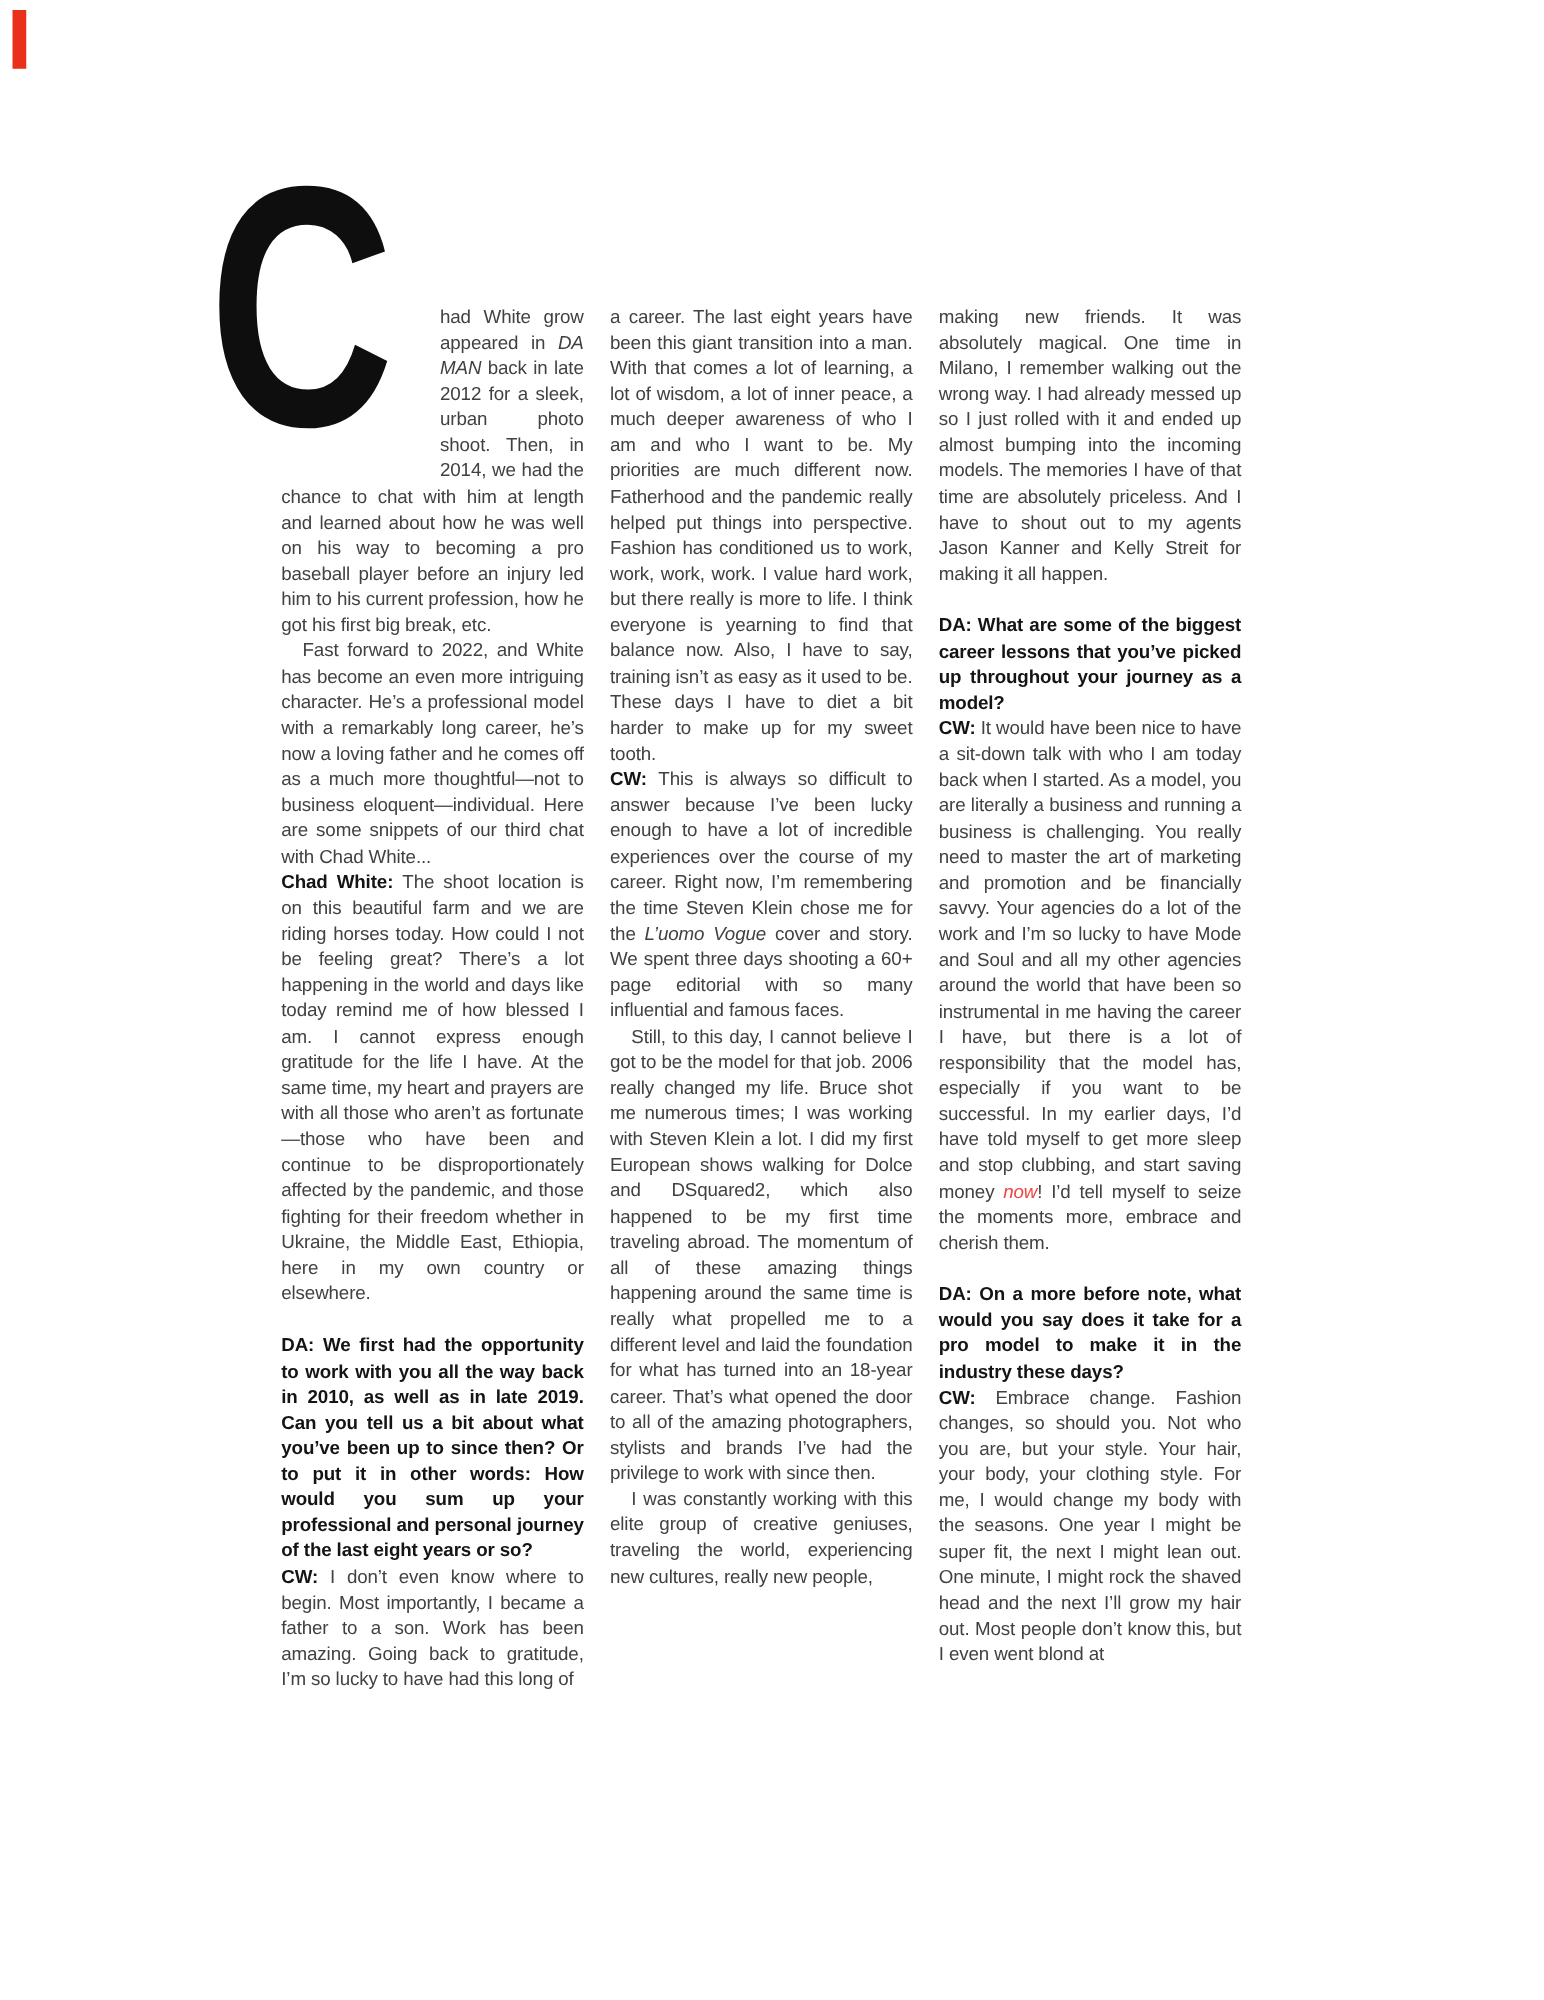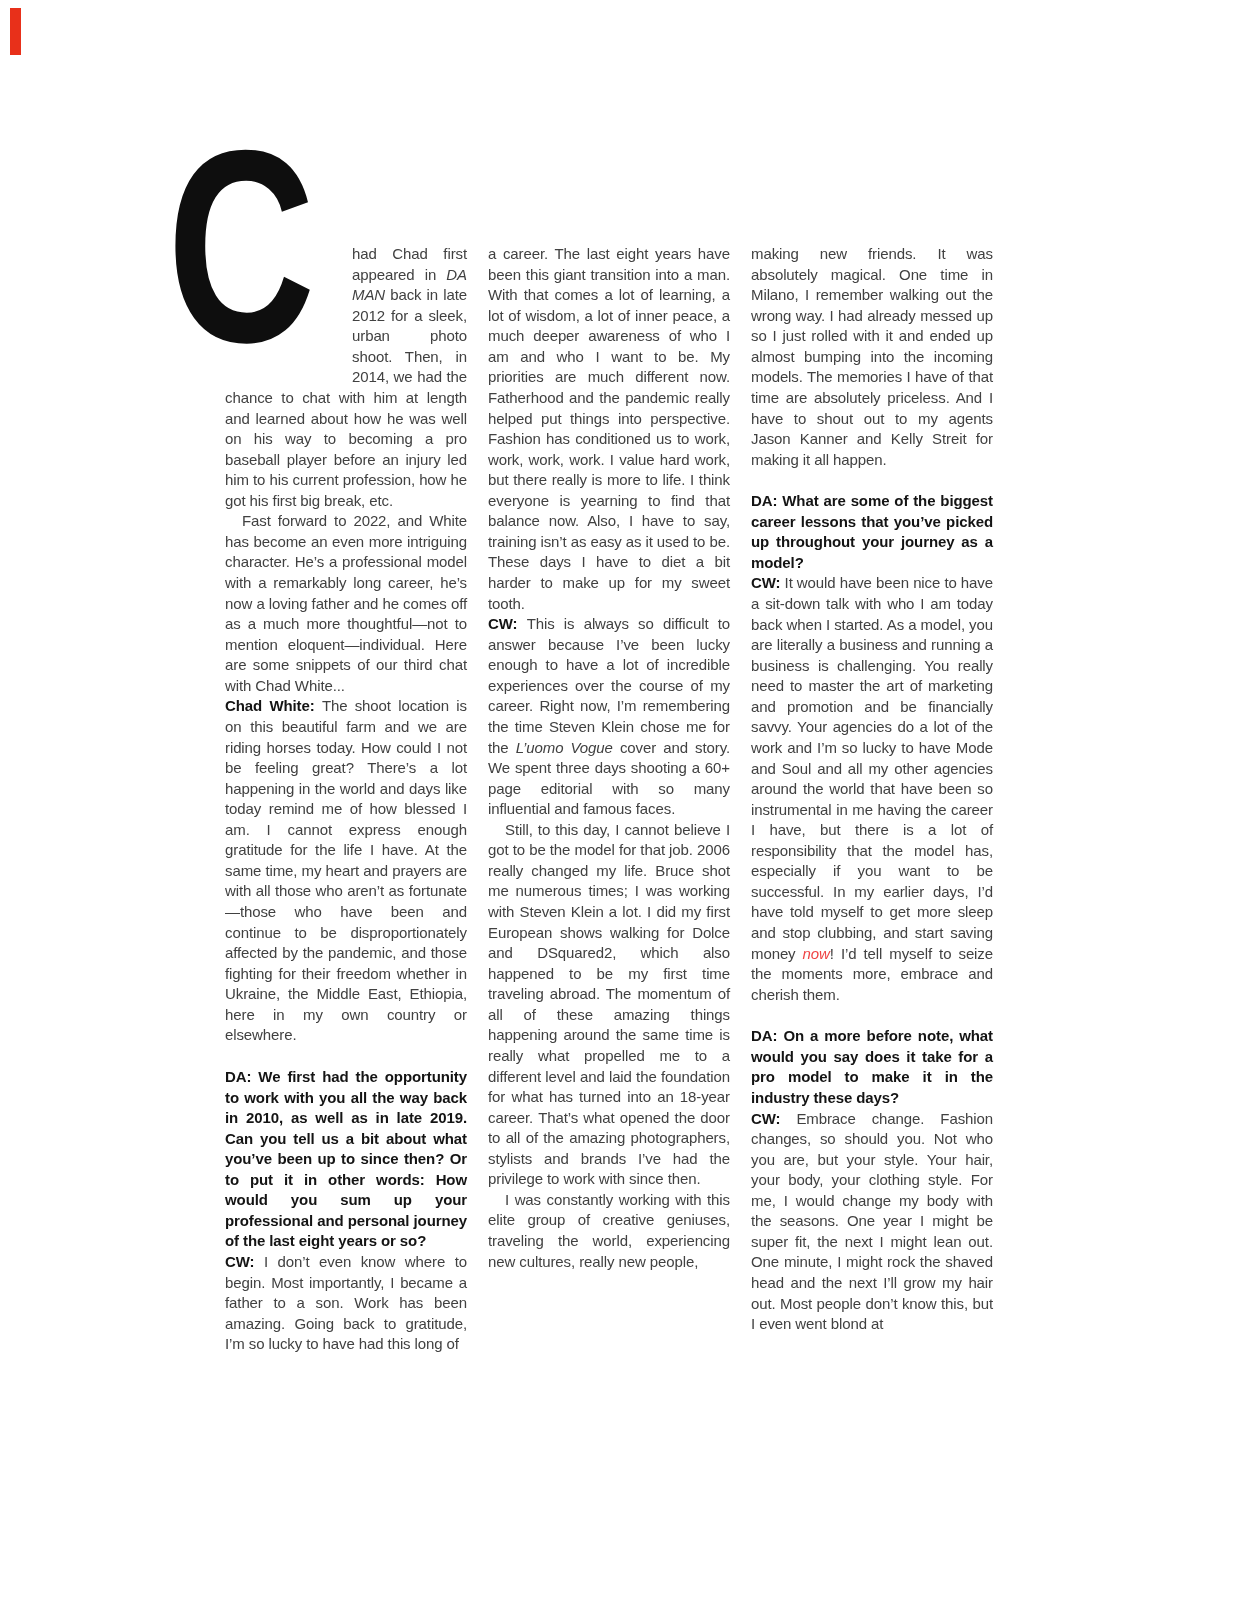--- a/index.html
+++ b/index.html
@@ -74,22 +74,22 @@
 </style>
 </head>
 <body>
 
 <div class="page">
   <div class="red-mark"></div>
   <div class="columns">
     <div class="col">
         <p class=""><span class="dropcap-float">
             <span class="dropcap-glyph">C</span>
-          </span><span>had Chad first appeared in </span><span class="seg-i">DA MAN</span><span> back in late 2012 for a sleek, urban photo shoot. Then, in 2014, we had the chance to chat with him at length and learned about how he was well on his way to becoming a pro baseball player before an injury led him to his current profession, how he got his first big break, etc.</span></p>
-        <p class="indent"><span>Fast forward to 2022, and White has become an even more intriguing character. He’s a professional model with a remarkably long career, he’s now a loving father and he comes off as a much more thoughtful—not to mention eloquent—individual. Here are some snippets of our third chat with Chad White...</span></p>
+          </span><span>had White grow appeared in </span><span class="seg-i">DA MAN</span><span> back in late 2012 for a sleek, urban photo shoot. Then, in 2014, we had the chance to chat with him at length and learned about how he was well on his way to becoming a pro baseball player before an injury led him to his current profession, how he got his first big break, etc.</span></p>
+        <p class="indent"><span>Fast forward to 2022, and White has become an even more intriguing character. He’s a professional model with a remarkably long career, he’s now a loving father and he comes off as a much more thoughtful—not to business eloquent—individual. Here are some snippets of our third chat with Chad White...</span></p>
         <p class=""><span class="seg-b">Chad White: </span><span>The shoot location is on this beautiful farm and we are riding horses today. How could I not be feeling great? There’s a lot happening in the world and days like today remind me of how blessed I am. I cannot express enough gratitude for the life I have. At the same time, my heart and prayers are with all those who aren’t as fortunate—those who have been and continue to be disproportionately affected by the pandemic, and those fighting for their freedom whether in Ukraine, the Middle East, Ethiopia, here in my own country or elsewhere.</span></p>
         <p class="q gap"><span class="seg-b">DA: We first had the opportunity to work with you all the way back in 2010, as well as in late 2019. Can you tell us a bit about what you’ve been up to since then? Or to put it in other words: How would you sum up your professional and personal journey of the last eight years or so?</span></p>
         <p class=""><span class="seg-b">CW: </span><span>I don’t even know where to begin. Most importantly, I became a father to a son. Work has been amazing. Going back to gratitude, I’m so lucky to have had this long of</span></p>
       </div>
     <div class="col">
         <p class=""><span>a career. The last eight years have been this giant transition into a man. With that comes a lot of learning, a lot of wisdom, a lot of inner peace, a much deeper awareness of who I am and who I want to be. My priorities are much different now. Fatherhood and the pandemic really helped put things into perspective. Fashion has conditioned us to work, work, work, work. I value hard work, but there really is more to life. I think everyone is yearning to find that balance now. Also, I have to say, training isn’t as easy as it used to be. These days I have to diet a bit harder to make up for my sweet tooth.</span></p>
         <p class=""><span class="seg-b">CW: </span><span>This is always so difficult to answer because I’ve been lucky enough to have a lot of incredible experiences over the course of my career. Right now, I’m remembering the time Steven Klein chose me for the </span><span class="seg-i">L’uomo Vogue</span><span> cover and story. We spent three days shooting a 60+ page editorial with so many influential and famous faces.</span></p>
         <p class="indent"><span>Still, to this day, I cannot believe I got to be the model for that job. 2006 really changed my life. Bruce shot me numerous times; I was working with Steven Klein a lot. I did my first European shows walking for Dolce and DSquared2, which also happened to be my first time traveling abroad. The momentum of all of these amazing things happening around the same time is really what propelled me to a different level and laid the foundation for what has turned into an 18-year career. That’s what opened the door to all of the amazing photographers, stylists and brands I’ve had the privilege to work with since then.</span></p>
         <p class="indent"><span>I was constantly working with this elite group of creative geniuses, traveling the world, experiencing new cultures, really new people,</span></p>
       </div>

